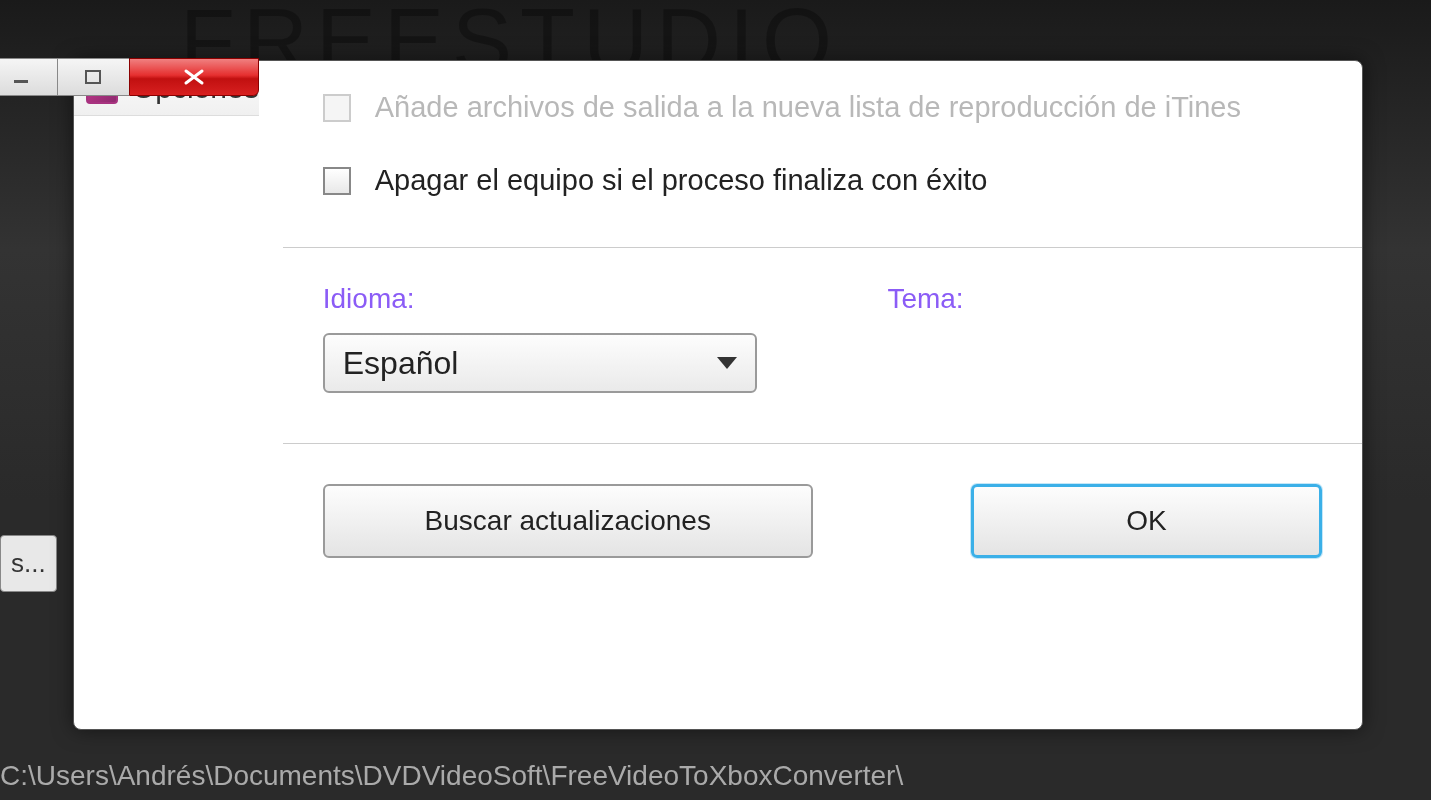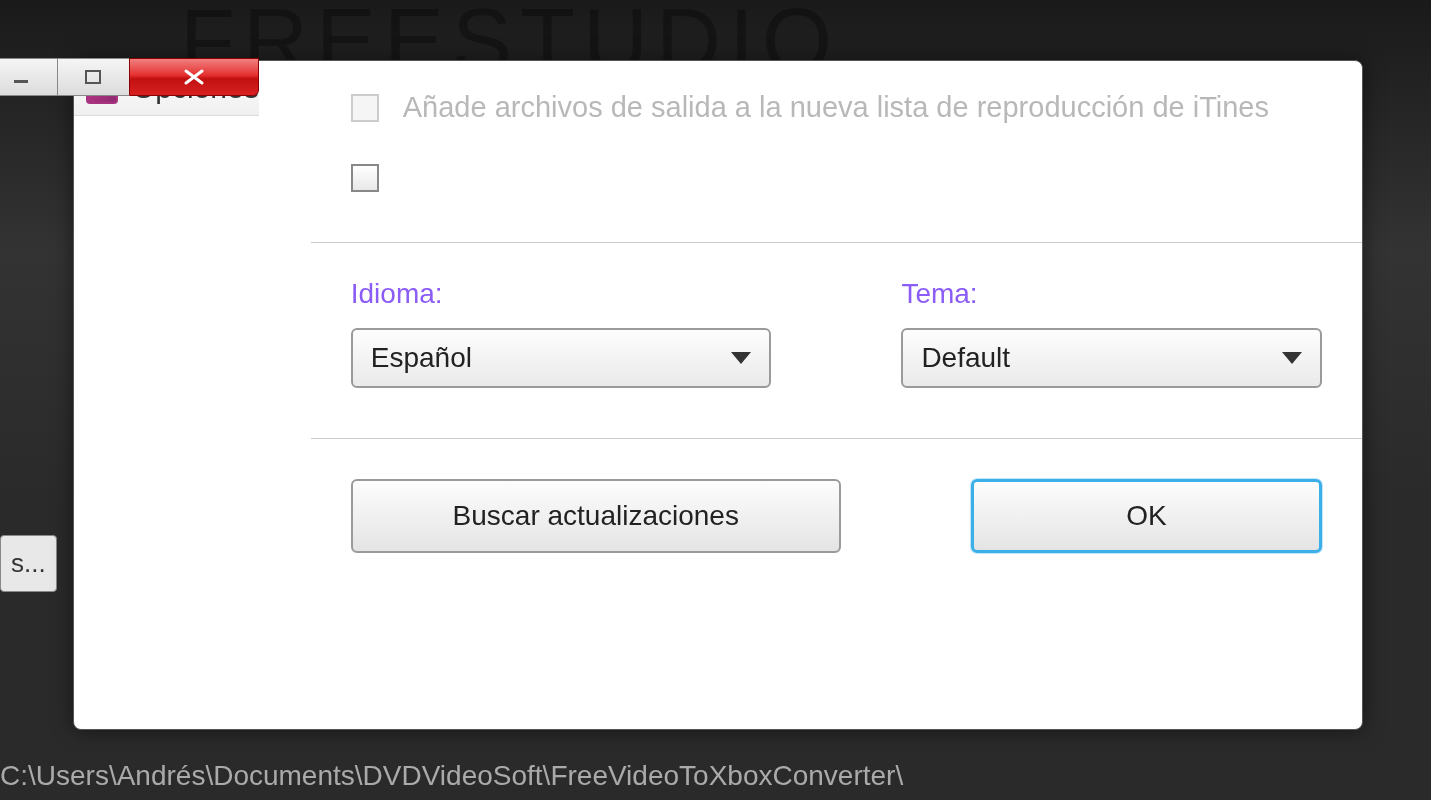--- a/index.html
+++ b/index.html
@@ -115,21 +115,20 @@
     border: 1px solid #8a0000;
     border-radius: 0 0 6px 0;
     color: #fff;
   }
   .win-btn svg { display: block; }
   .dialog-body {
     flex: 1;
     padding: 30px 40px 30px 64px;
     display: flex;
     flex-direction: column;
-    margin-left: 28px;
   }
   .checkbox-row {
     display: flex;
     align-items: center;
     margin-bottom: 40px;
   }
   .checkbox-row.disabled .chk-label { color: #b8b8b8; }
   .checkbox-row.disabled .chk-box { border-color: #ccc; background: #f5f5f5; }
   .chk-box {
     width: 28px;
@@ -165,21 +164,21 @@
   }
   .select {
     height: 60px;
     border: 2px solid #9a9a9a;
     border-radius: 6px;
     background: linear-gradient(180deg, #fdfdfd, #eaeaea);
     display: flex;
     align-items: center;
     justify-content: space-between;
     padding: 0 18px;
-    font-size: 28px;
+    font-size: 32px;
     color: #222;
     cursor: pointer;
   }
   .select .caret {
     width: 0; height: 0;
     border-left: 10px solid transparent;
     border-right: 10px solid transparent;
     border-top: 12px solid #333;
   }
   .button-row {
@@ -239,38 +238,35 @@
   </div>
 
   <div class="dialog-body">
     <div class="checkbox-row disabled">
       <div class="chk-box"></div>
       <div class="chk-label">Añade archivos de salida a la nueva lista de reproducción de iTines</div>
     </div>
 
     <div class="checkbox-row">
       <div class="chk-box"></div>
+      <div class="chk-label">Apagar el equipo si el proceso finaliza con éxito</div>
     </div>
 
     <div class="divider"></div>
 
     <div class="form-row">
       <div class="form-group">
         <div class="form-label">Idioma:</div>
         <div class="select">
           <span>Español</span>
           <span class="caret"></span>
         </div>
       </div>
       <div class="form-group">
         <div class="form-label">Tema:</div>
-        <div class="select">
-          <span>Default</span>
-          <span class="caret"></span>
-        </div>
       </div>
     </div>
 
     <div class="divider" style="margin-top:30px; margin-bottom:30px;"></div>
 
     <div class="button-row">
       <div class="btn updates">Buscar actualizaciones</div>
       <div class="btn ok">OK</div>
     </div>
   </div>

